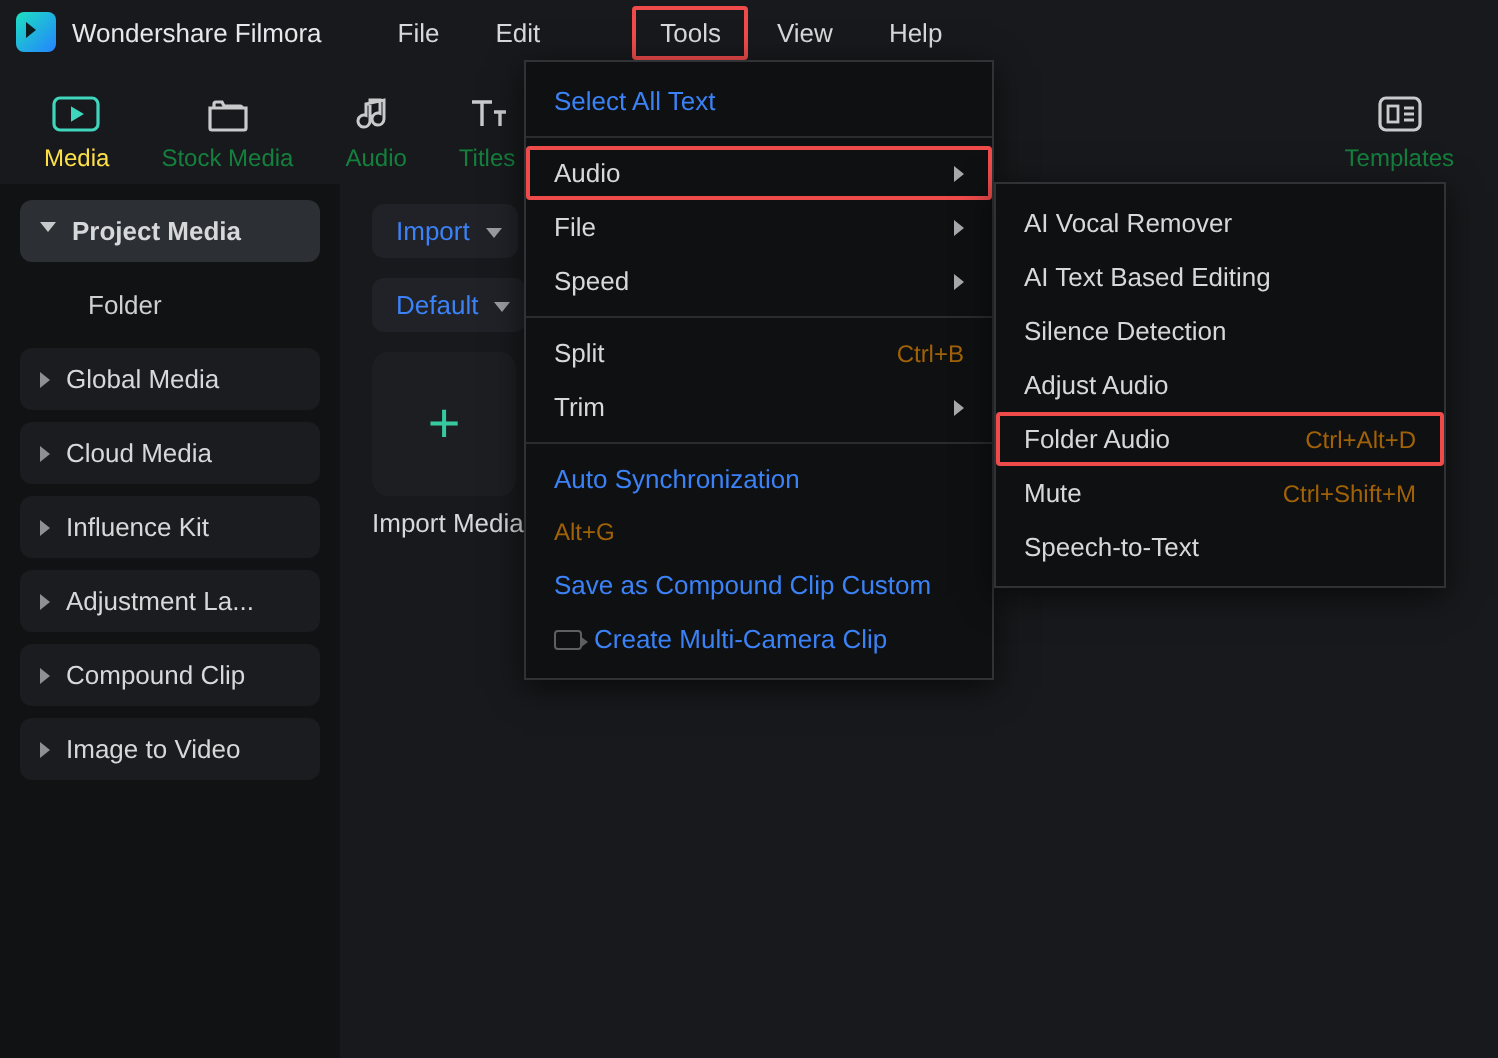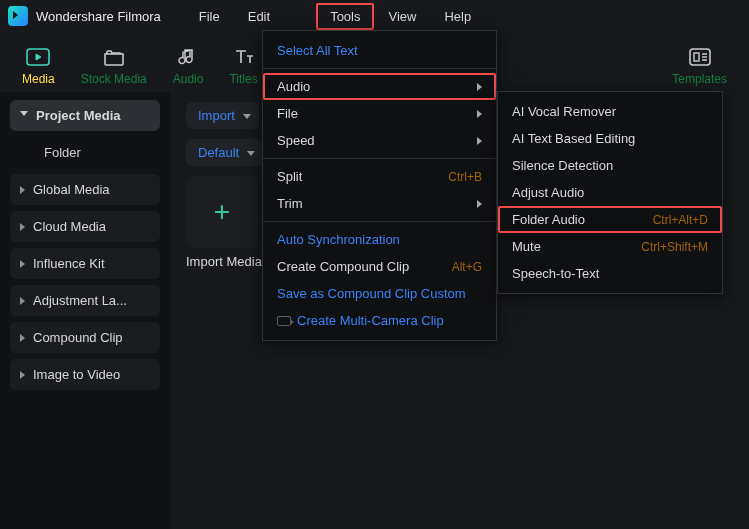--- a/index.html
+++ b/index.html
@@ -178,21 +178,20 @@
     </div>
   <div class="mi">
       <span>Trim</span>
       <span class="arrow"></span>
     </div>
   <div class="sep"></div>
   <div class="mi disabled">
       <span>Auto Synchronization</span>
     </div>
   <div class="mi">
-      <span>Create Compound Clip</span>
       <span class="sc">Alt+G</span>
     </div>
   <div class="mi disabled">
       <span>Save as Compound Clip Custom</span>
     </div>
   <div class="mi disabled">
       <span style="display:flex;align-items:center">
         <span class="camico"></span>
         <span>Create Multi-Camera Clip</span>
       </span>

